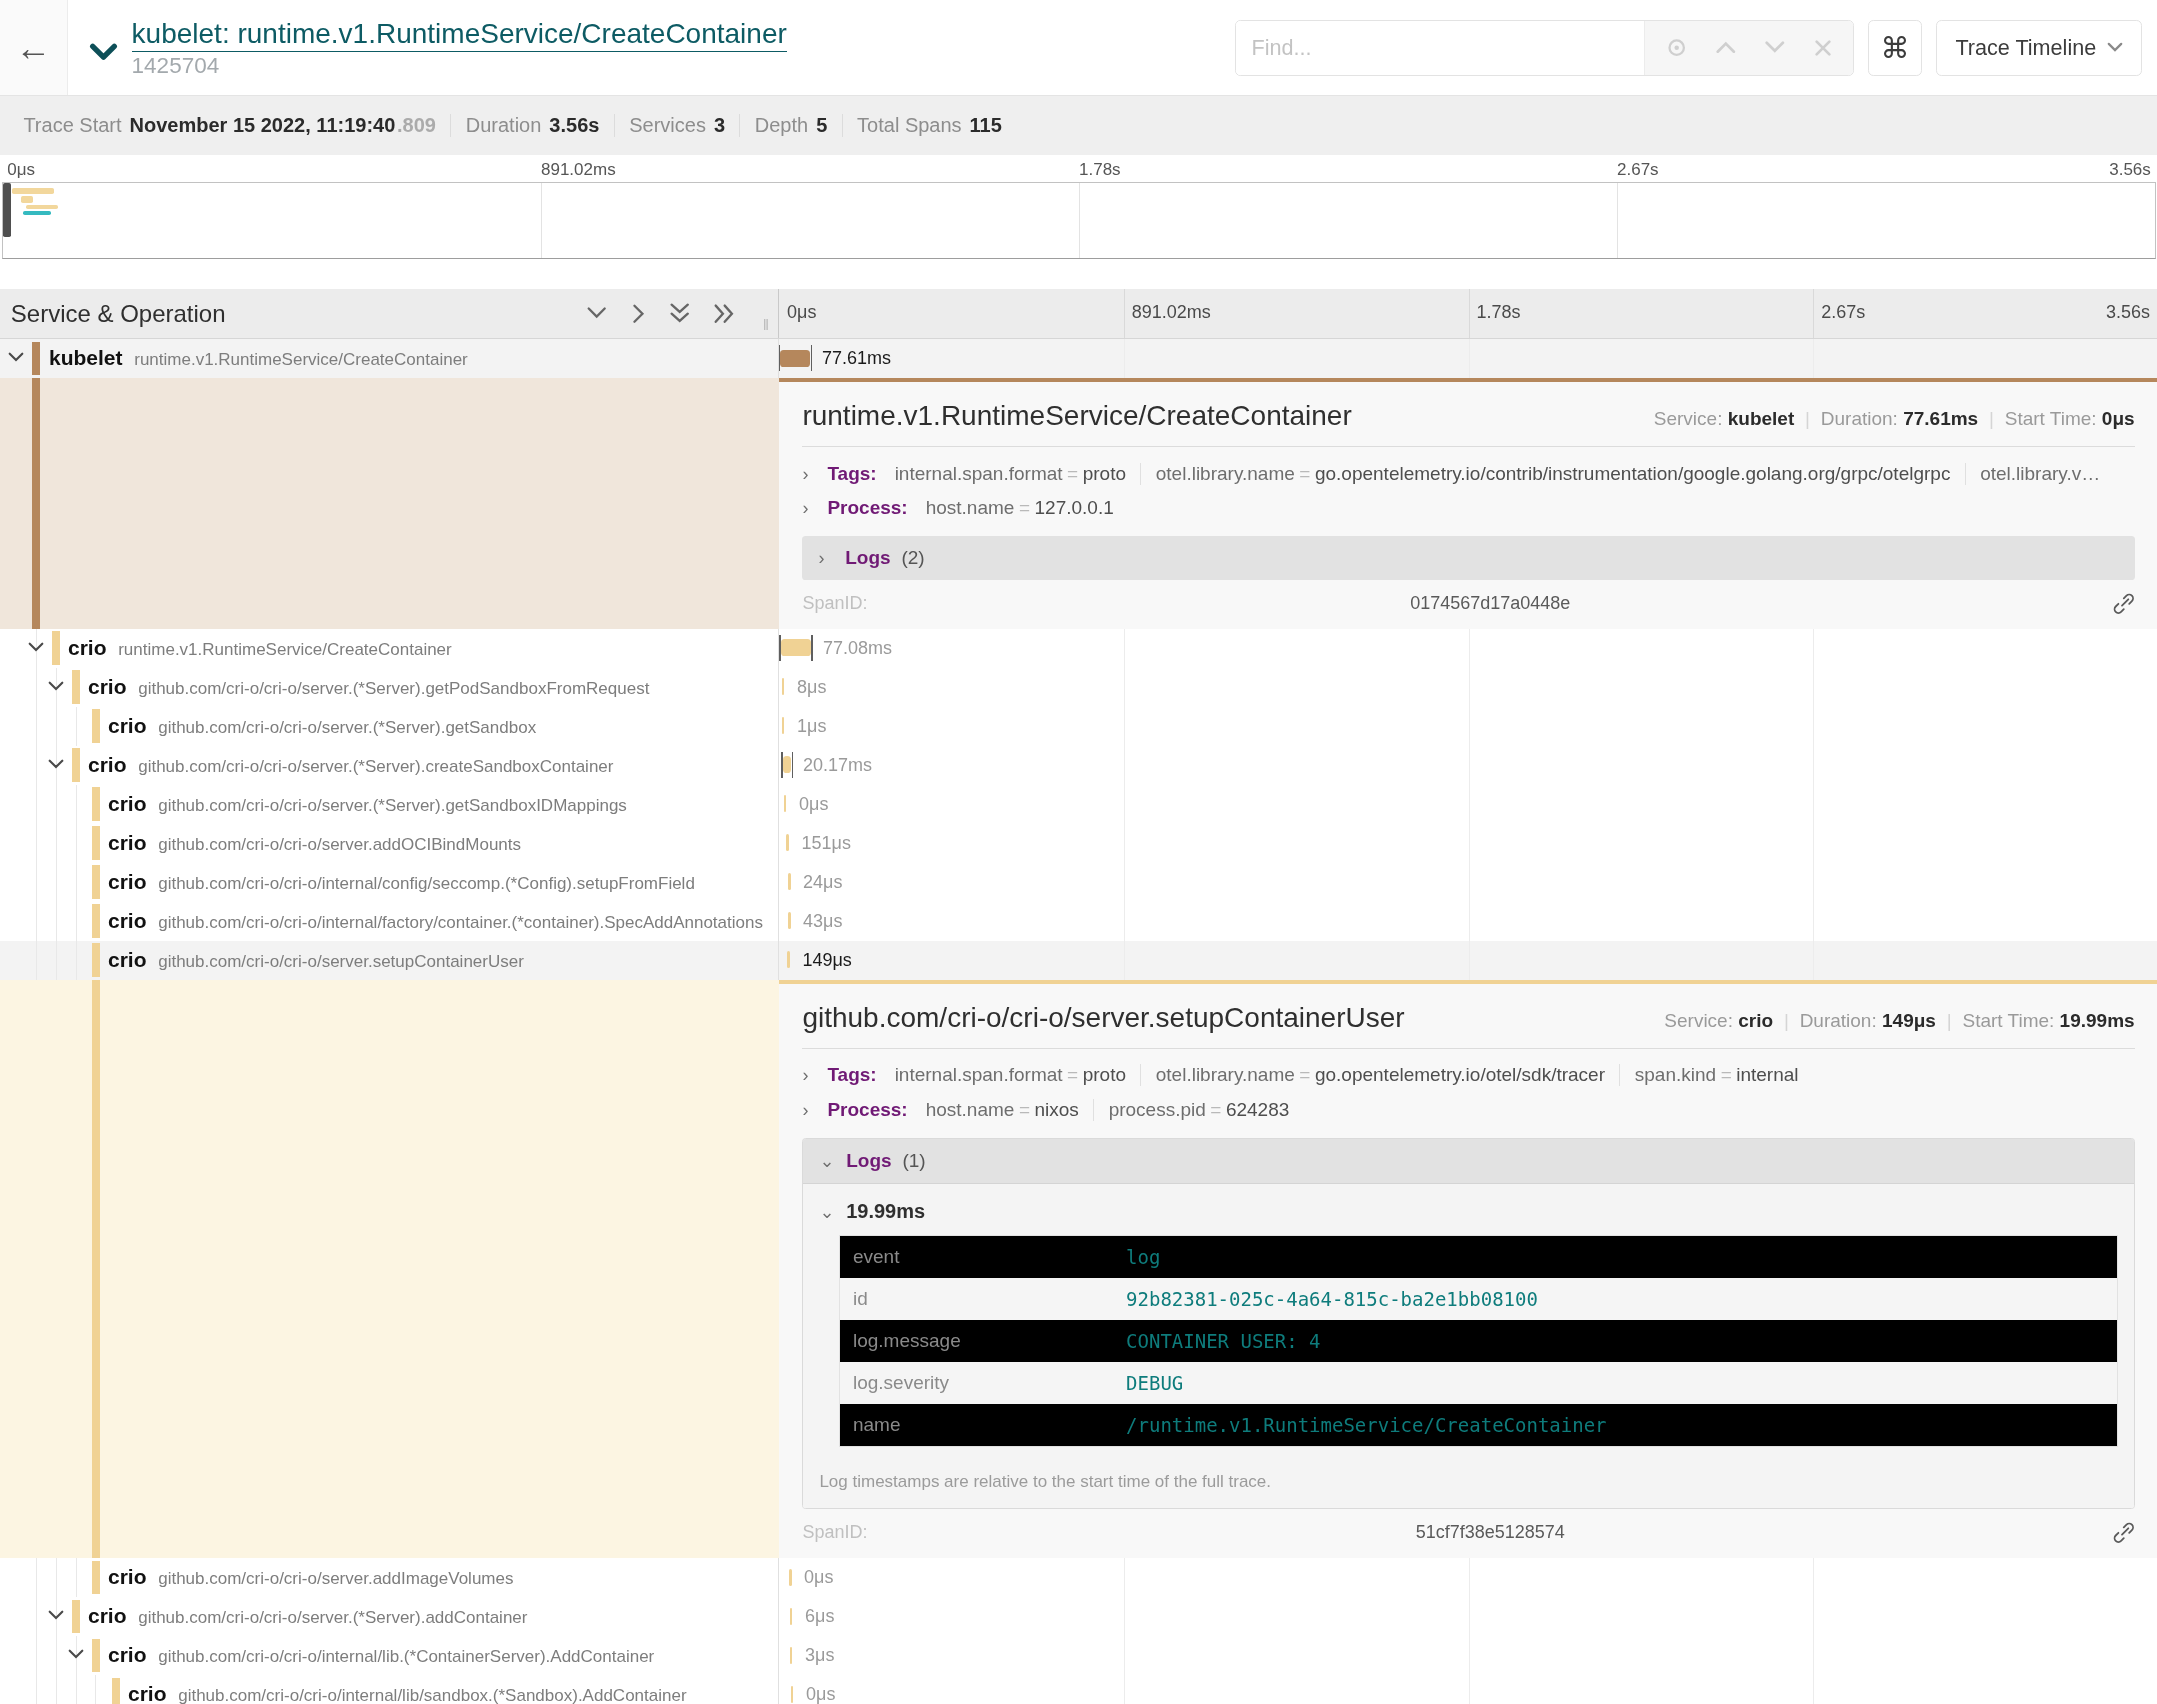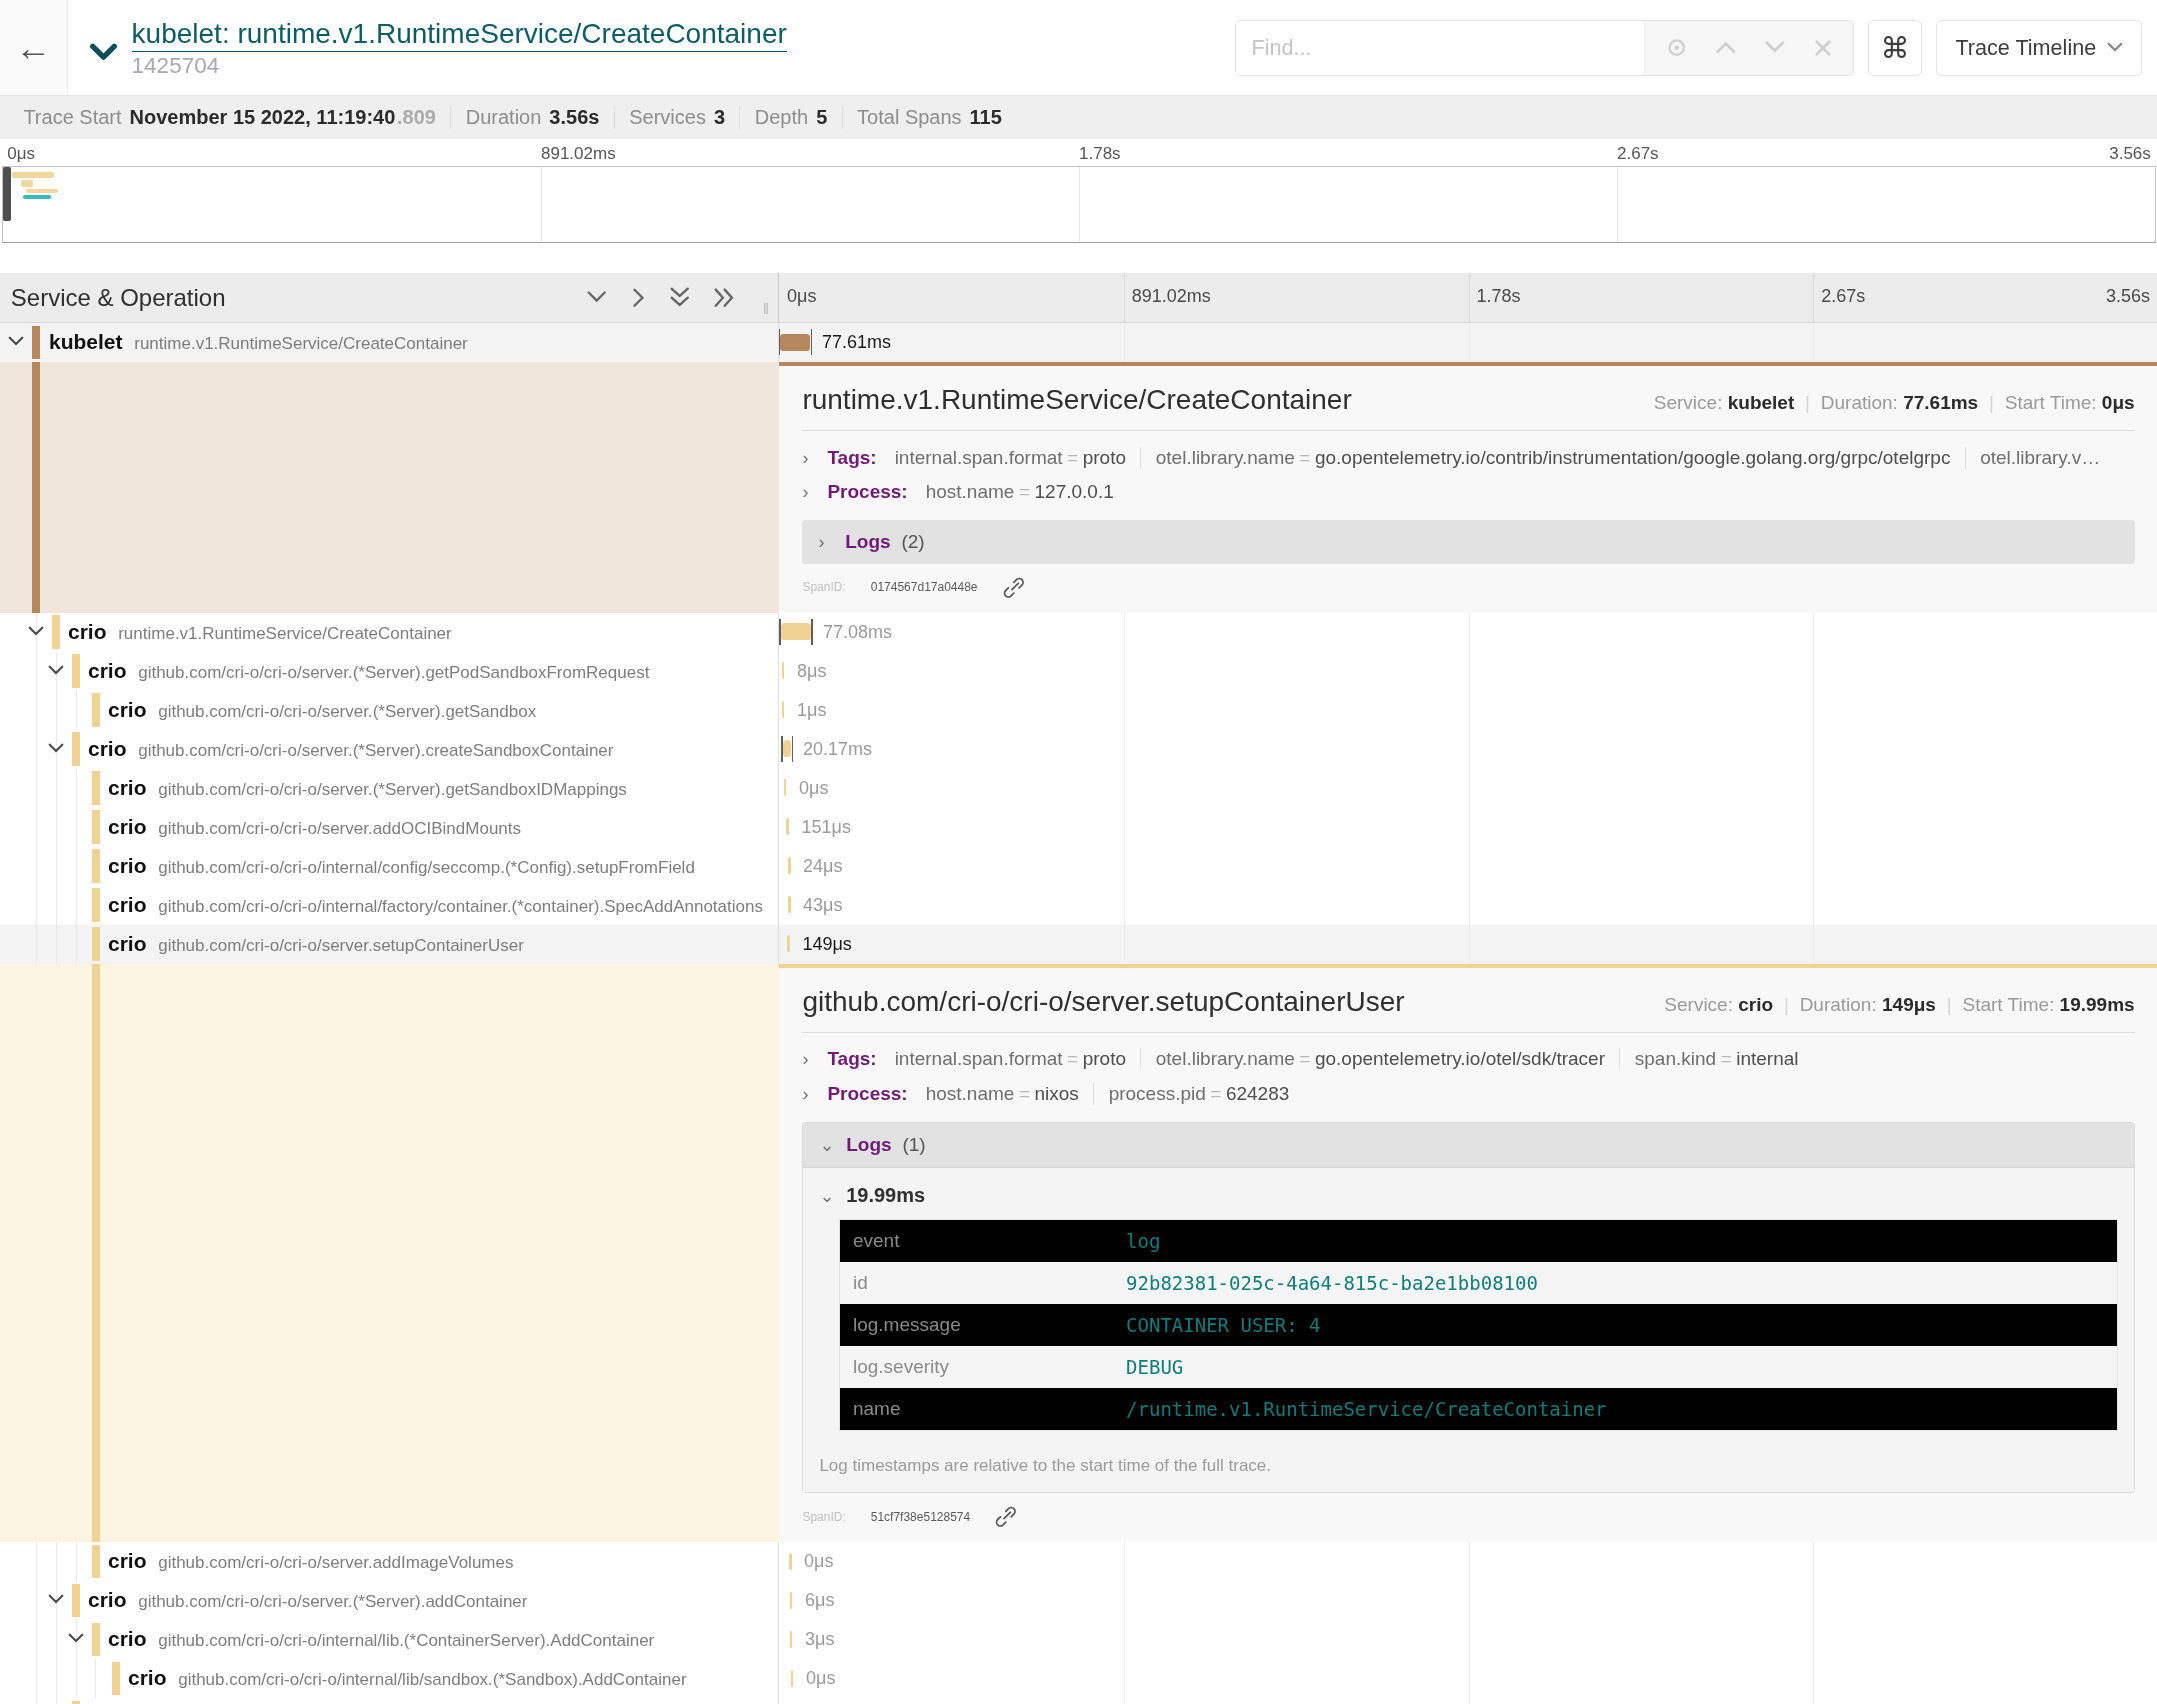--- a/index.html
+++ b/index.html
@@ -26,21 +26,21 @@
   .find-suffix { display:flex; align-items:center; gap:27px; padding:0 20px; background:#f6f6f6;
     border-left:0.9px solid #ececec; }
   .sfx-ico { color:#cfcfcf; font-size:23.4px; line-height:1; cursor:pointer; display:flex; align-items:center; }
   .kbd-btn { height:56px; width:54px; border:0.9px solid #e3e3e3; border-radius:5.4px; background:#fff;
     display:flex; align-items:center; justify-content:center; font-size:29px; color:#3c3c3c; cursor:pointer; }
   .view-btn { height:56px; border:0.9px solid #e3e3e3; border-radius:5.4px; background:#fff;
     display:flex; align-items:center; gap:10.8px; padding:0 18px; font-size:21.6px; color:#3c3c3c; cursor:pointer; }
   .view-chev { font-size:16px; color:#888; }
 
   
-  .summary { height:44px; background:#efefef; border-top:0.9px solid #e4e4e4; display:flex;
+  .summary { height:60px; background:#efefef; border-top:0.9px solid #e4e4e4; display:flex;
     align-items:center; padding-left:9px; font-size:20px; }
   .sum-item { padding:0 14.4px; border-right:0.9px solid #dcdcdc; display:flex; gap:8px; align-items:baseline; }
   .sum-item:last-child { border-right:none; }
   .sum-label { color:#8d8d8d; }
   .sum-value { color:#2b2b2b; font-weight:bold; }
   .sum-suffix { color:#ababab; font-weight:bold; margin-left:-6.3px; }
 
   
   .minimap { background:#fff; }
   .mm-ticks { position:relative; height:27px; font-size:17px; color:#555; }
@@ -102,22 +102,22 @@
   .tag-list { display:flex; min-width:0; overflow:hidden; flex-wrap:nowrap; }
   .tag-item { padding:0 14.4px; border-right:0.9px solid #e0e0e0; white-space:nowrap; color:#6e6e6e; }
   .tag-item:first-child { padding-left:3.6px; }
   .tag-item:last-child { border-right:none; }
   .tag-eq { color:#b9b9b9; padding:0 4.5px; }
   .tag-val { color:#4e4e4e; }
   .logs-bar { margin-top:10.8px; background:#e2e2e2; border-radius:3.6px; padding:10.8px 16px; font-size:19px;
     display:flex; gap:10.8px; align-items:baseline; cursor:pointer; }
   .logs-bar .acc-label { margin-right:0; }
   .logs-count { color:#555; }
-  .spanid { text-align:right; font-size:12px; color:#c0c0c0; margin-top:12.6px;
-    display:flex; justify-content:flex-start; align-items:center; gap:25px; }
+  .spanid { text-align:right; font-size:18px; color:#c0c0c0; margin-top:12.6px;
+    display:flex; justify-content:space-between; align-items:center; gap:25px; }
   .spanid-val { color:#5a5a5a; }
   .link-ico { cursor:pointer; display:flex; }
 
   
   .logs-container { margin-top:10.8px; border:0.9px solid #dadada; border-radius:3.6px; overflow:hidden; }
   .logs-container .logs-bar { margin-top:0; border-radius:0; border-bottom:0.9px solid #d4d4d4; }
   .logs-body { background:#f4f4f4; padding:5.4px 0 0 0; }
   .log-entry-head { display:flex; gap:10.8px; align-items:baseline; font-size:20px; font-weight:bold;
     color:#2f2f2f; padding:10.8px 16px; cursor:pointer; }
   .log-entry-head .acc-chev { font-weight:normal; }

